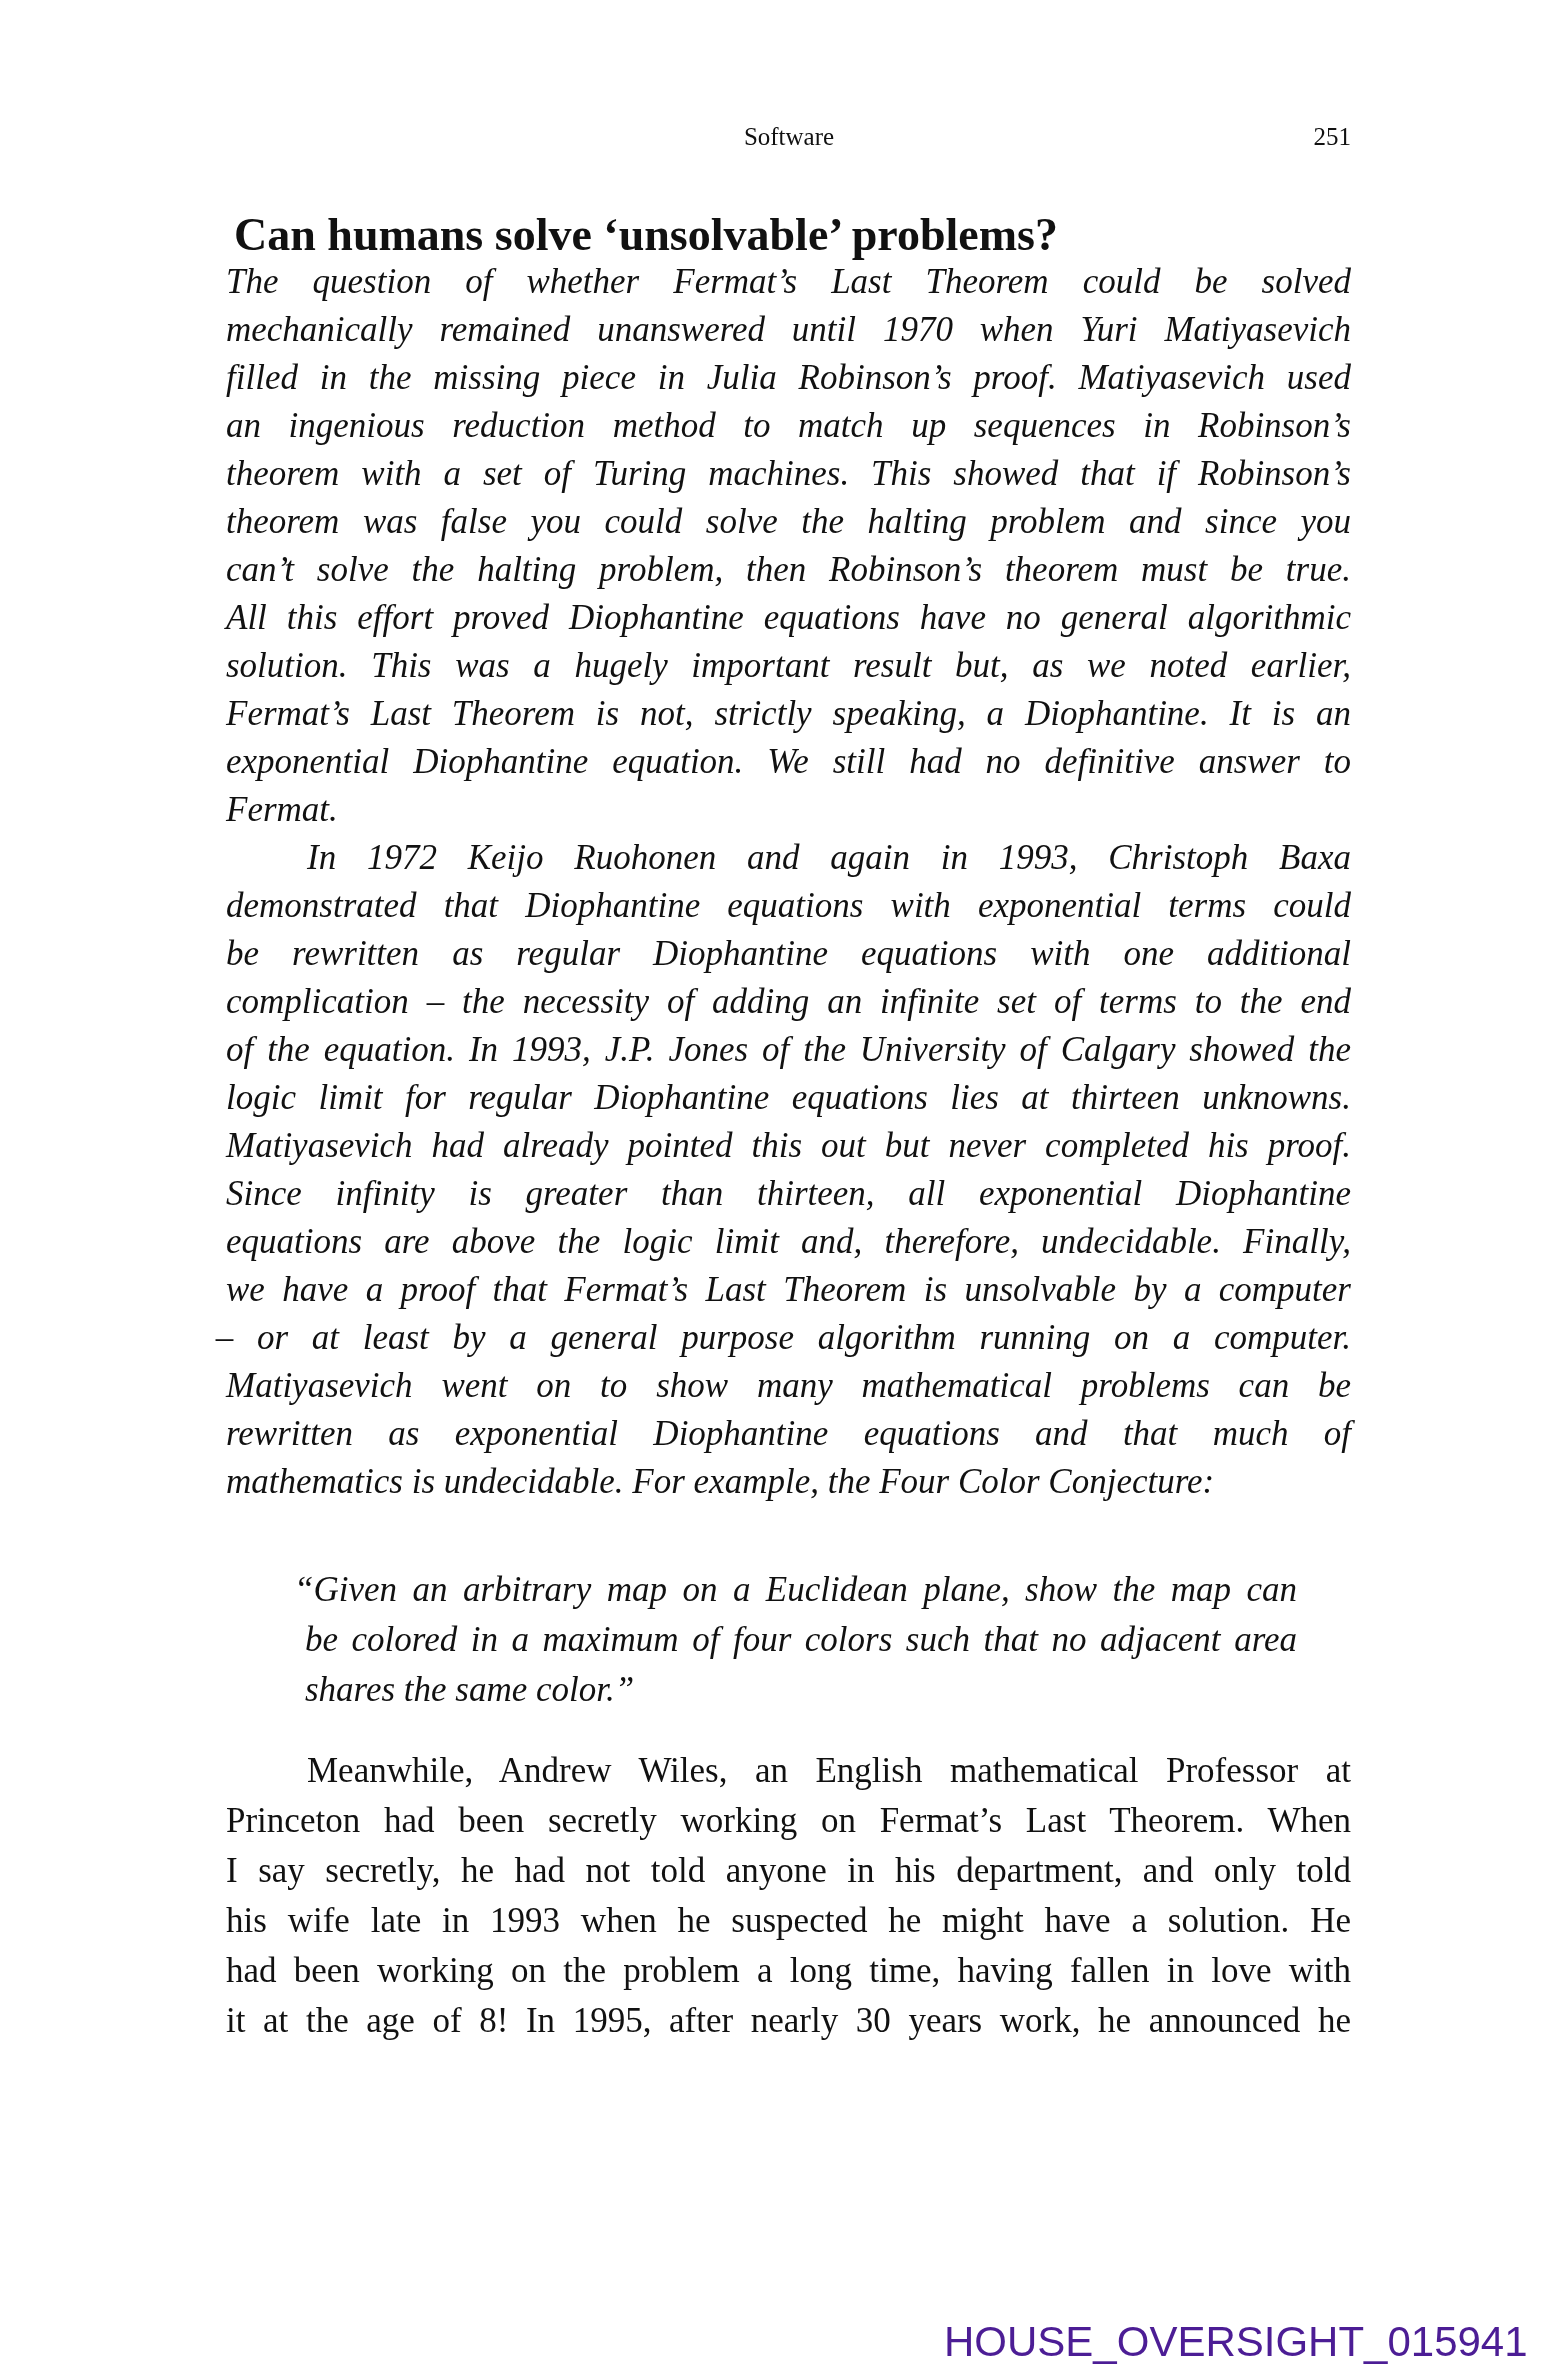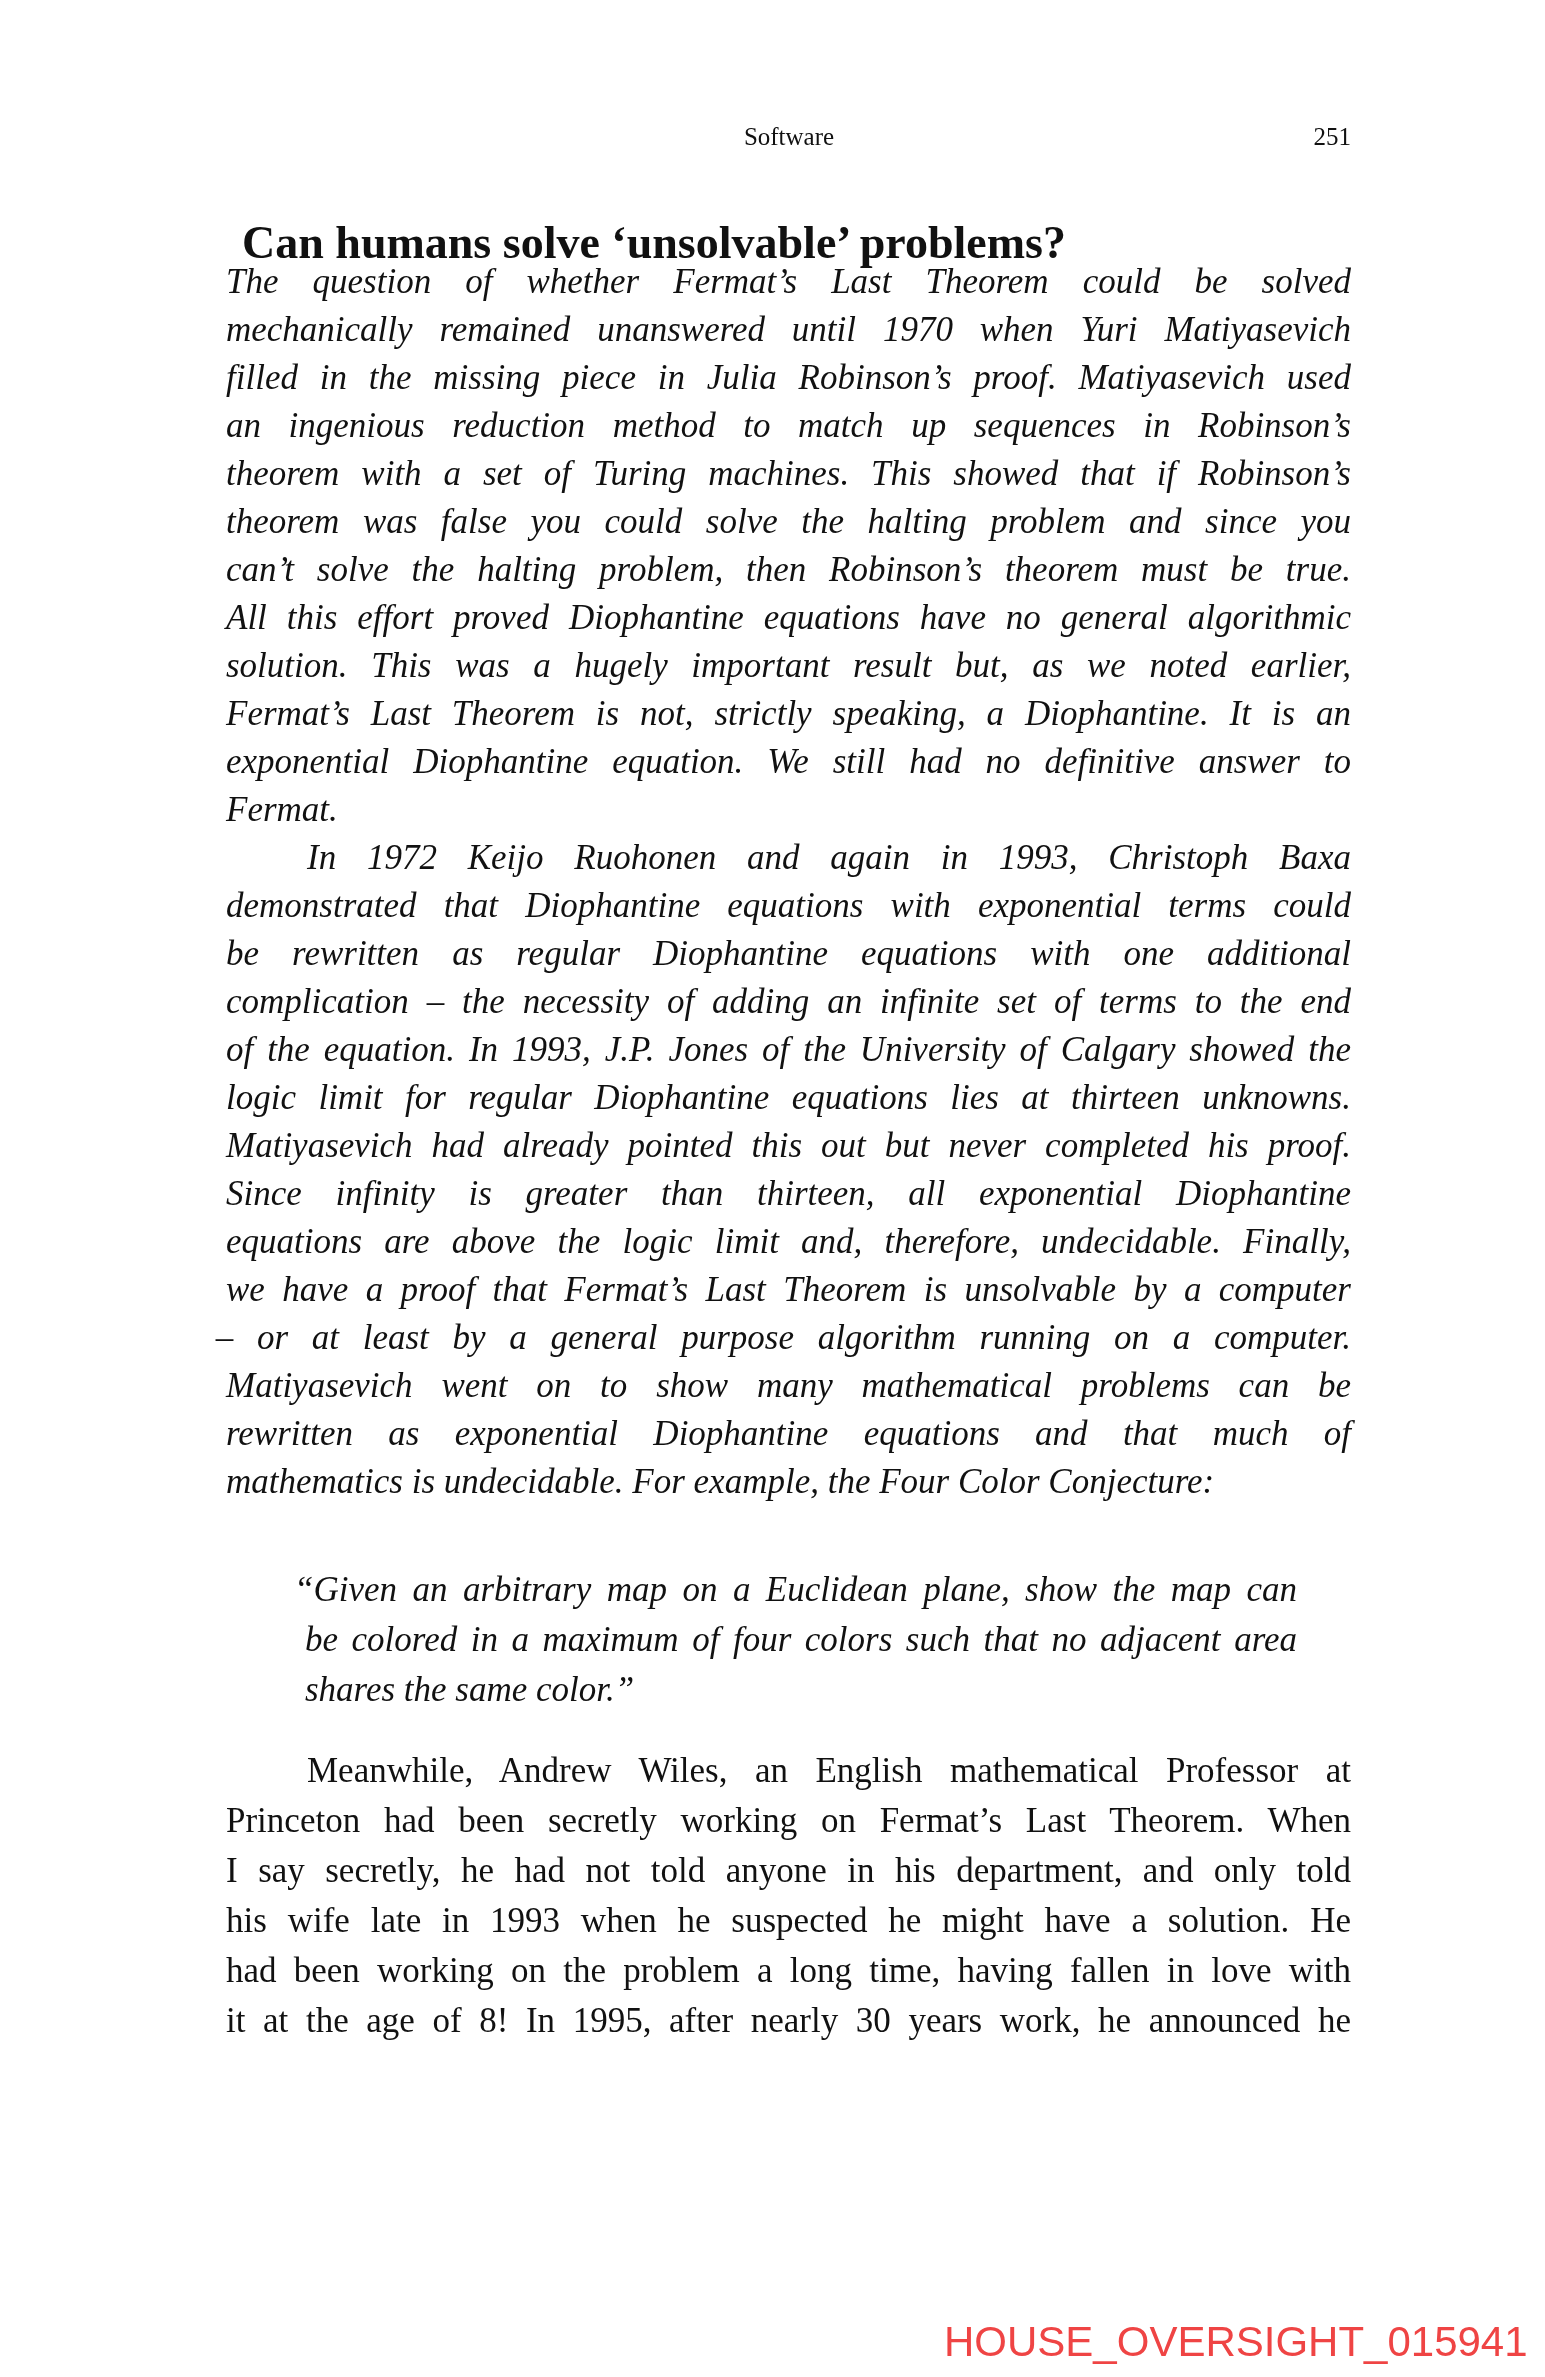--- a/index.html
+++ b/index.html
@@ -2,37 +2,37 @@
 <html style="font-size:13.7px"><head>
 <meta charset="utf-8">
 <style>
   html, body { margin: 0; padding: 0; background: #ffffff; }
   body { width: 1545px; height: 2377px; position: relative; overflow: hidden; color: #111111; }
   .page { position: absolute; left: 0; top: 0; width: 1545px; height: 2377px; padding-left: 28px; }
   .running-head { position: absolute; top: 118px; left: 226px; width: 1125px; height: 38px;
     font-family: "Liberation Serif", "DejaVu Serif", serif; font-size: 25px; line-height: 38px; }
   .running-title { position: absolute; left: 0; width: 1126px; text-align: center; }
   .page-number { position: absolute; right: 0; }
-  .heading { position: absolute; left: 226px; top: 199px; width: 1125px; margin: 16px;
+  .heading { position: absolute; left: 226px; top: 199px; width: 1125px; margin: 8px;
     font-family: "Liberation Serif", "DejaVu Serif", serif; font-weight: bold; font-size: 46px; line-height: 55px; }
   .body { position: absolute; left: 226px; top: 258px; width: 1125px;
     font-family: "Liberation Serif", "DejaVu Serif", serif; font-size: 35px; line-height: 48px; font-style: italic; }
   .line { display: block; height: 48px; white-space: nowrap; text-align: justify; text-align-last: justify; overflow: visible; }
   .line.last { text-align-last: left; }
   .line.indent { padding-left: 81px; }
   .line.outdent { margin-left: -10.3px; }
   .quote { position: absolute; left: 281px; top: 1552px; width: 1003px;
     font-family: "Liberation Serif", "DejaVu Serif", serif; font-style: italic; font-size: 35px; line-height: 50px; }
   .quote .line { height: 50px; }
   .quote .line.cont { padding-left: 11px; }
   .body2 { position: absolute; left: 226px; top: 1746px; width: 1125px;
     font-family: "Liberation Serif", "DejaVu Serif", serif; font-size: 35px; line-height: 50px; }
   .body2 .line { height: 50px; }
   .bates { position: absolute; left: 944px; top: 2318px; width: 567px;
-    font-family: "Liberation Sans", "DejaVu Sans", sans-serif; font-size: 42px; line-height: 48px; color: #ef4444; white-space: nowrap; }
+    font-family: "Liberation Sans", "DejaVu Sans", sans-serif; font-size: 42px; line-height: 48px; color: #4c1d95; white-space: nowrap; }
 </style>
 </head>
 <body>
 
 <div class="page">
 
   <div class="running-head">
     <span class="running-title">Software</span>
     <span class="page-number">251</span>
   </div>

